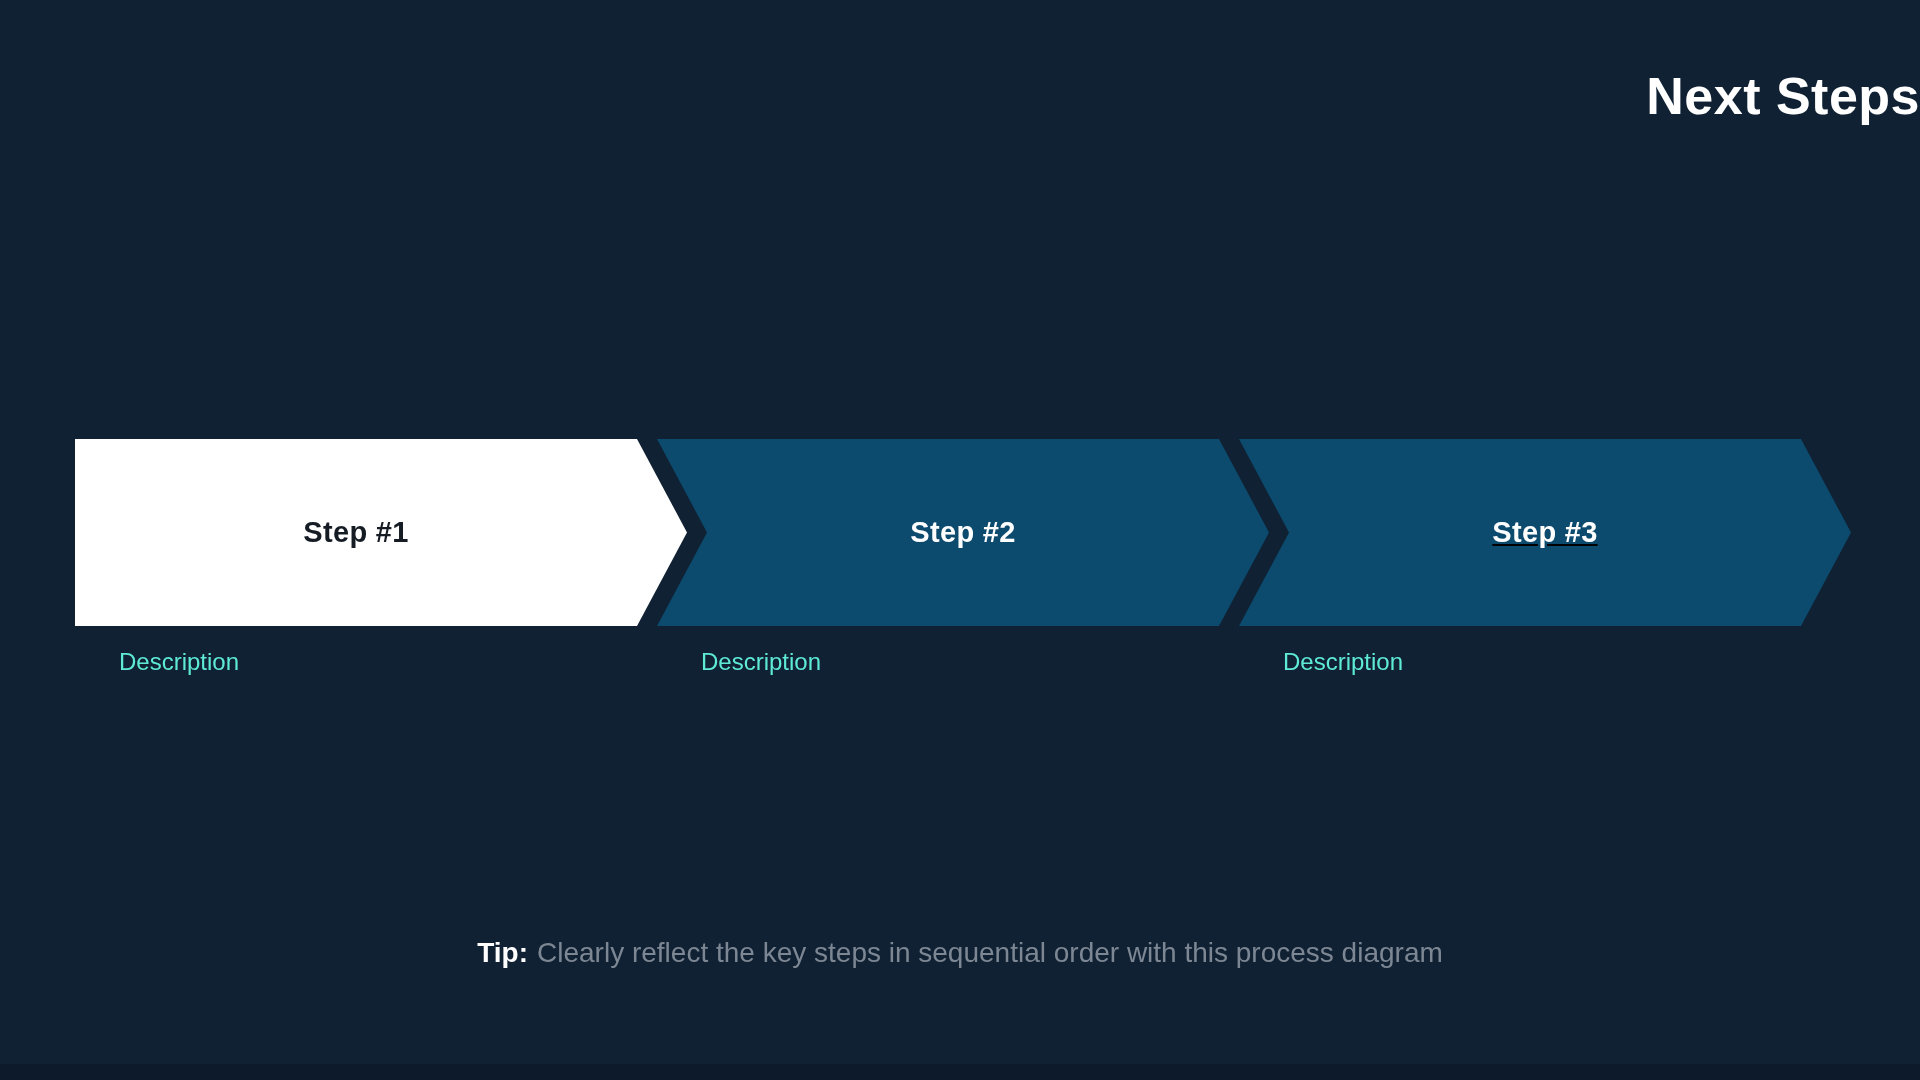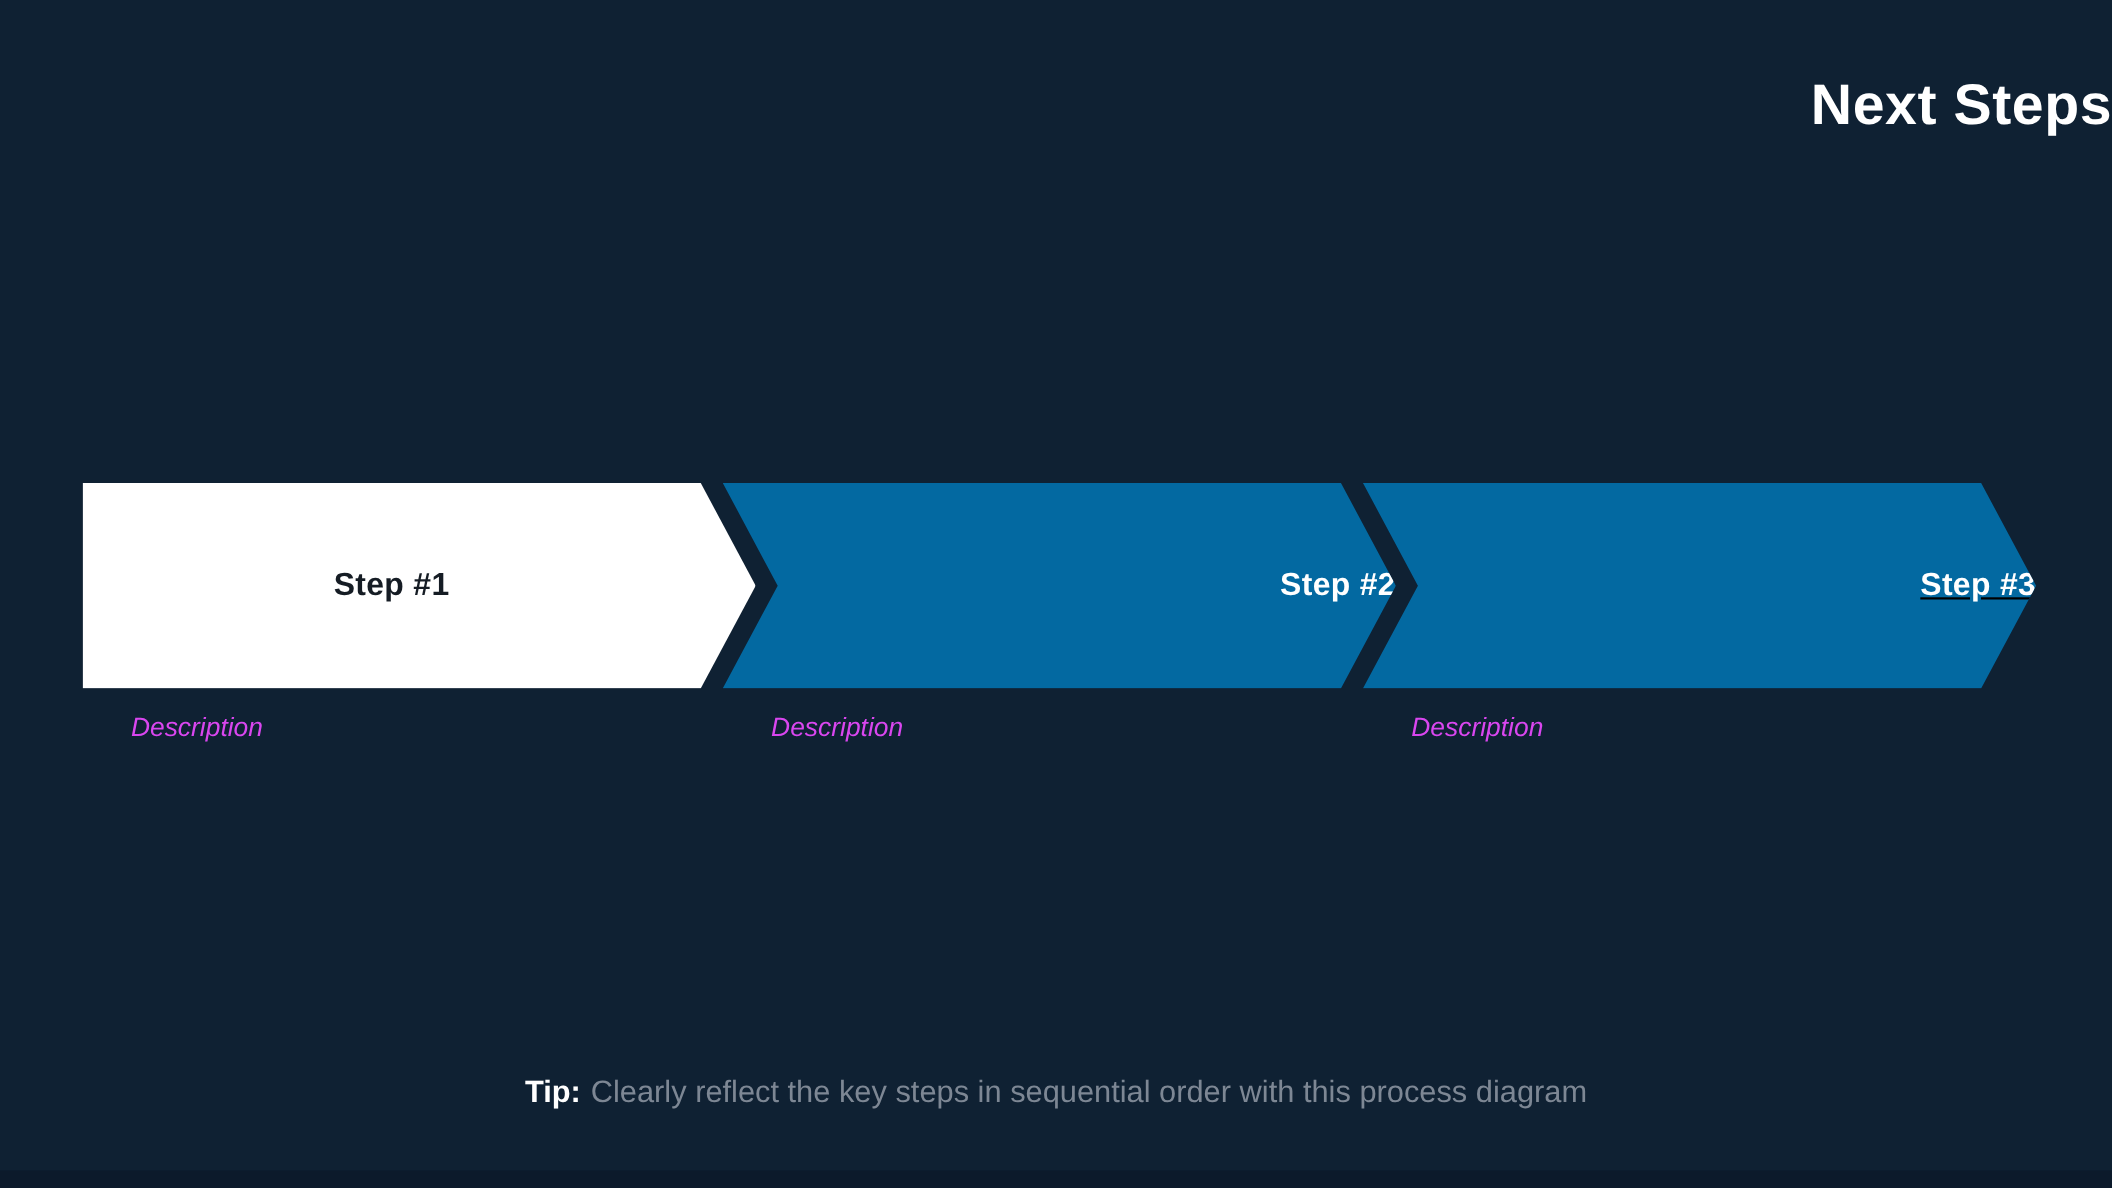--- a/index.html
+++ b/index.html
@@ -56,51 +56,50 @@
     clip-path: polygon(0 0, calc(100% - 50px) 0, 100% 50%, calc(100% - 50px) 100%, 0 100%);
     padding-right: 50px;
   }
 
   
   .chevron.notched {
     clip-path: polygon(0 0, calc(100% - 50px) 0, 100% 50%, calc(100% - 50px) 100%, 0 100%, 50px 50%);
   }
 
   .chevron.active   { background: #FFFFFF; }
-  .chevron.inactive { background: #0369a1; justify-content: flex-end; }
+  .chevron.inactive { background: #0c4a6e; }
 
   .chevron.pos-1 { left: 0; }
   .chevron.pos-2 { left: 582px; }
   .chevron.pos-3 { left: 1164px; text-decoration: underline; }
 
   .step-label {
     font-size: 29px;
     font-weight: bold;
     letter-spacing: 0.3px;
     white-space: nowrap;
   }
   .chevron.active   .step-label { color: #151C24; }
   .chevron.inactive .step-label { color: #FFFFFF; }
 
   .desc {
     position: absolute;
     top: 209px;
     font-size: 24px;
-    font-style: italic;
-    color: #d946ef;
+    color: #5eead4;
     white-space: nowrap;
   }
   .desc.pos-1 { left: 44px; }
   .desc.pos-2 { left: 626px; }
   .desc.pos-3 { left: 1208px; }
 
   
   .tip {
     position: absolute;
-    top: 975px;
+    top: 935px;
     left: 0;
     width: 100%;
     text-align: center;
     font-size: 28px;
     line-height: 36px;
     color: #7D8794;
   }
   .tip strong {
     color: #FFFFFF;
     font-weight: bold;

